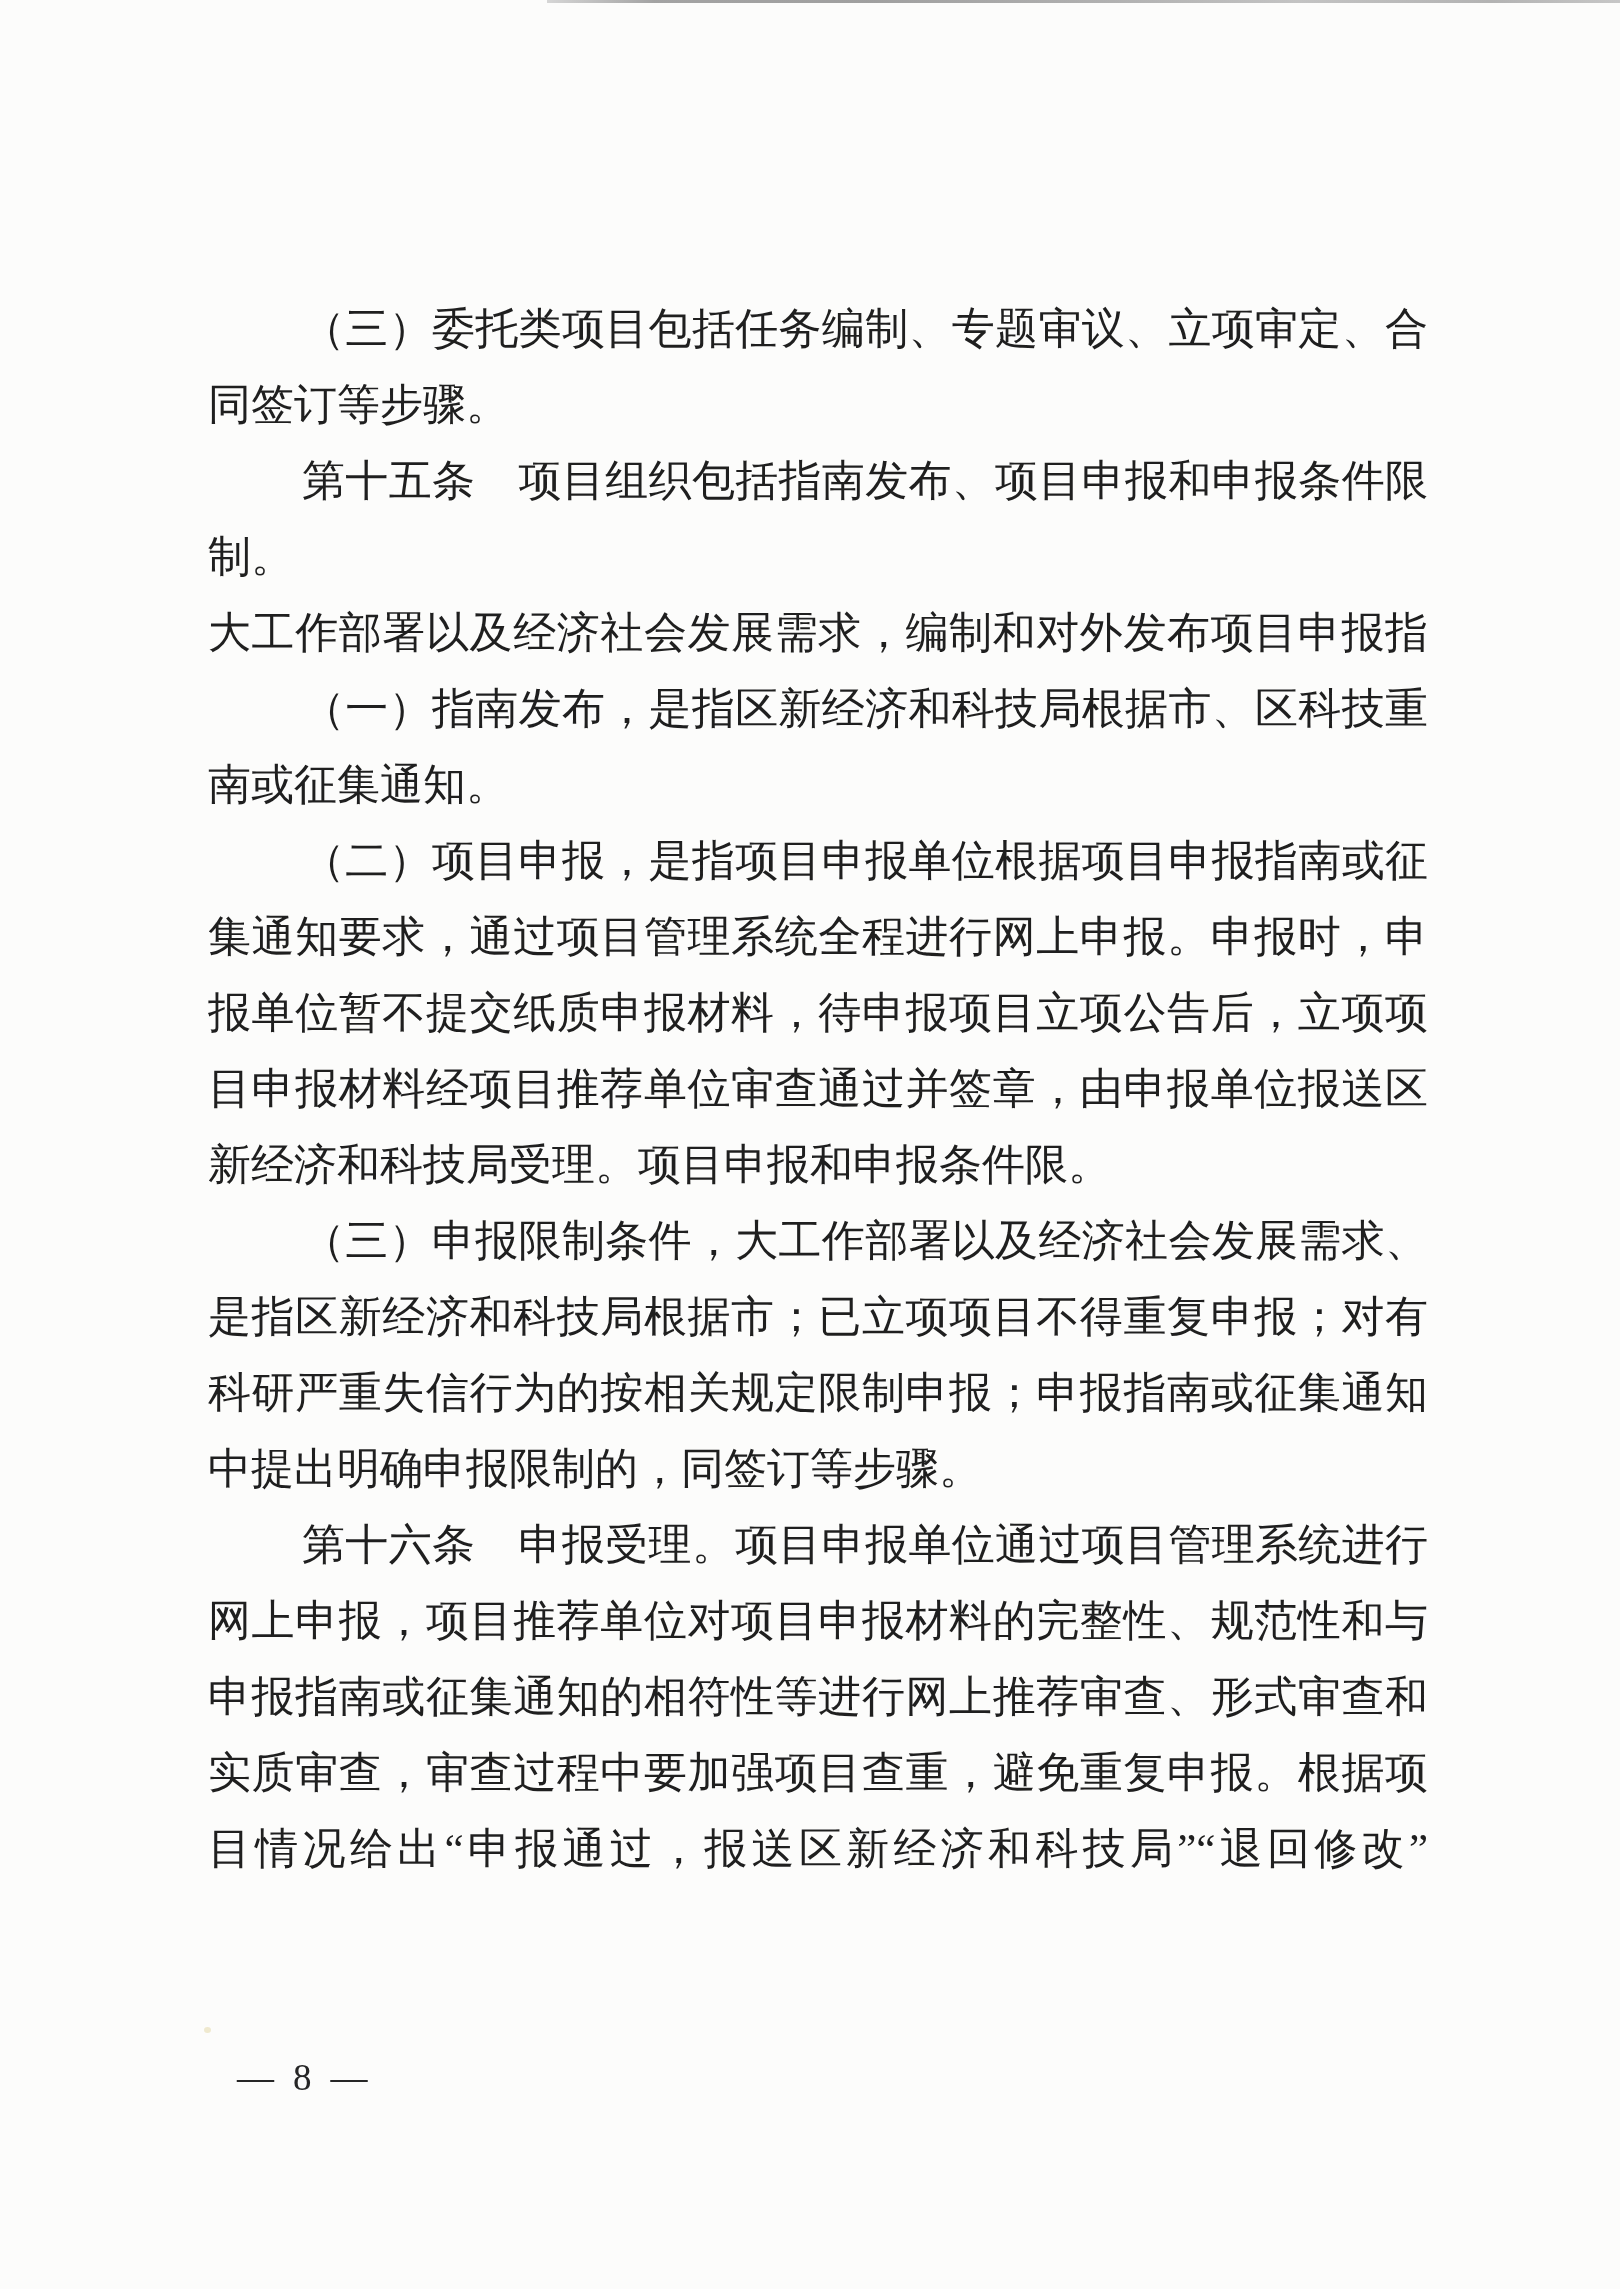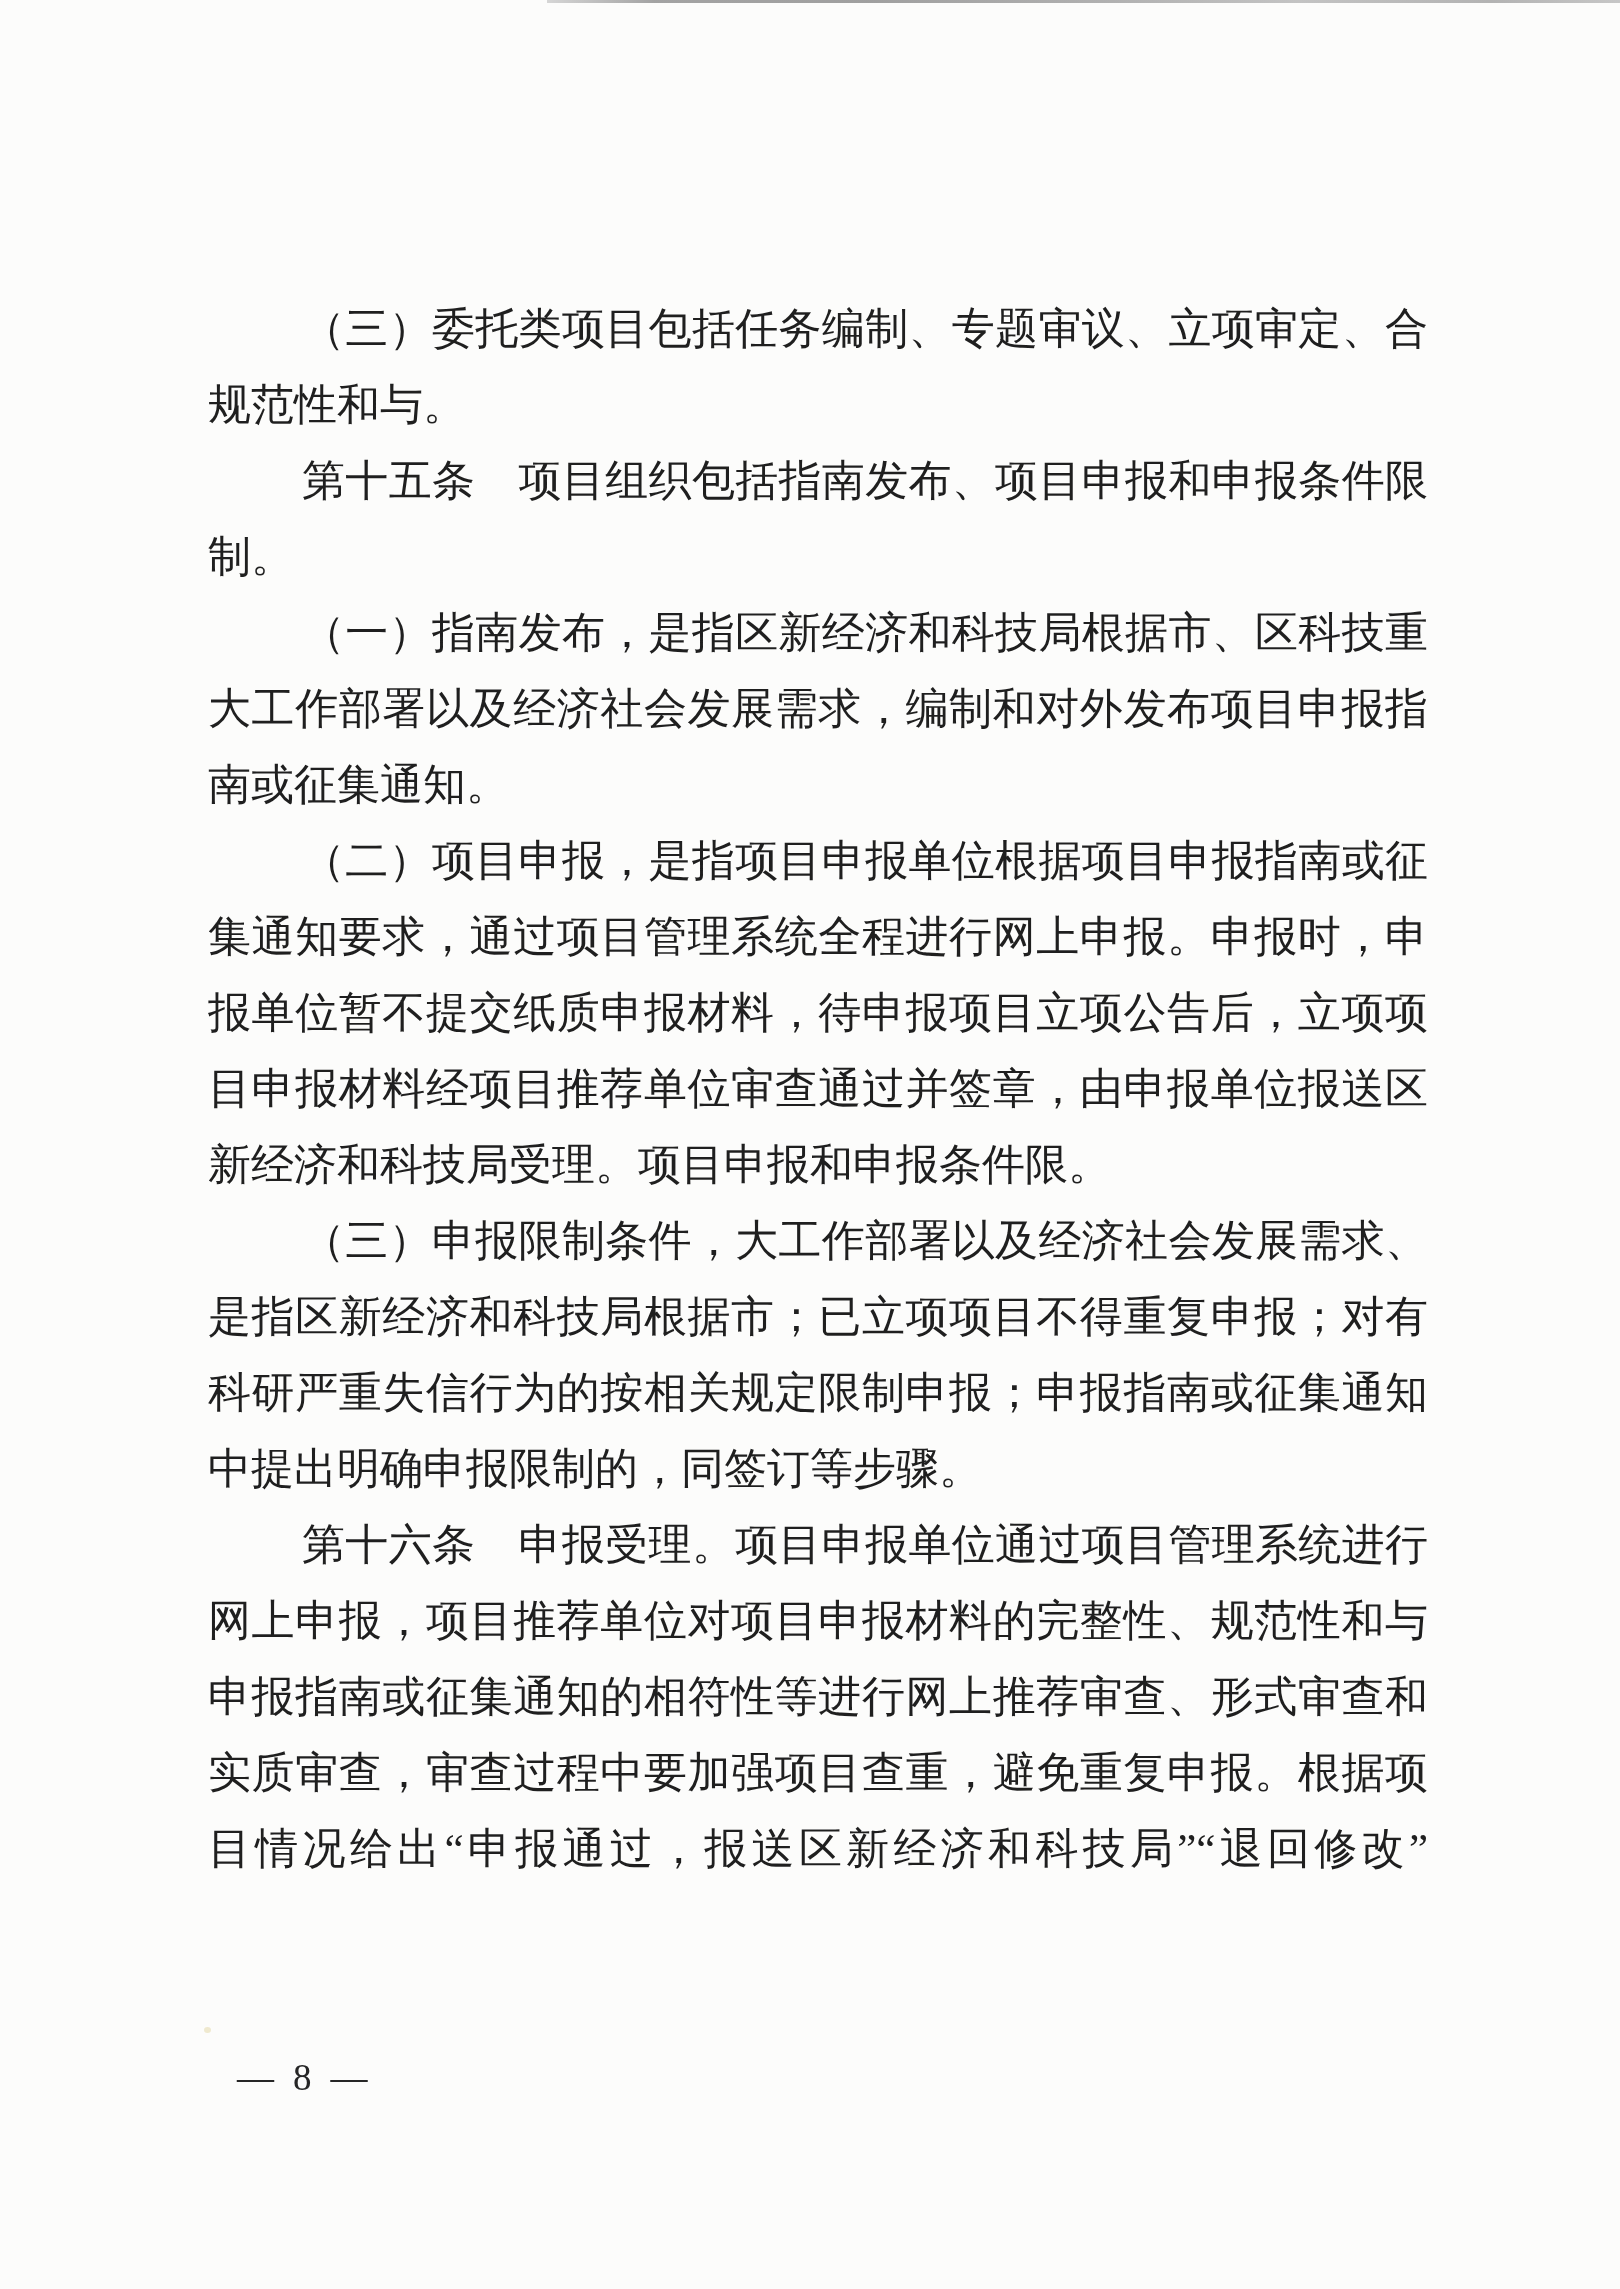--- a/index.html
+++ b/index.html
@@ -79,25 +79,25 @@
 </head>
 <body>
 
 <div class="page">
 
   <div class="scan-artifact"></div>
   <div class="scan-speck"></div>
 
   <div class="content">
     <div class="line ind j">（三）委托类项目包括任务编制、专题审议、立项审定、合</div>
-    <div class="line end">规范性和与。</div>
+    <div class="line end">同签订等步骤。</div>
     <div class="line ind j">第十五条　项目组织包括指南发布、项目申报和申报条件限</div>
     <div class="line end">制。</div>
+    <div class="line j">大工作部署以及经济社会发展需求，编制和对外发布项目申报指</div>
     <div class="line ind j">（一）指南发布，是指区新经济和科技局根据市、区科技重</div>
-    <div class="line j">大工作部署以及经济社会发展需求，编制和对外发布项目申报指</div>
     <div class="line end">南或征集通知。</div>
     <div class="line ind j">（二）项目申报，是指项目申报单位根据项目申报指南或征</div>
     <div class="line j">集通知要求，通过项目管理系统全程进行网上申报。申报时，申</div>
     <div class="line j">报单位暂不提交纸质申报材料，待申报项目立项公告后，立项项</div>
     <div class="line j">目申报材料经项目推荐单位审查通过并签章，由申报单位报送区</div>
     <div class="line end">新经济和科技局受理。项目申报和申报条件限。</div>
     <div class="line ind j">（三）申报限制条件，大工作部署以及经济社会发展需求、</div>
     <div class="line j">是指区新经济和科技局根据市；已立项项目不得重复申报；对有</div>
     <div class="line j">科研严重失信行为的按相关规定限制申报；申报指南或征集通知</div>
     <div class="line end">中提出明确申报限制的，同签订等步骤。</div>

